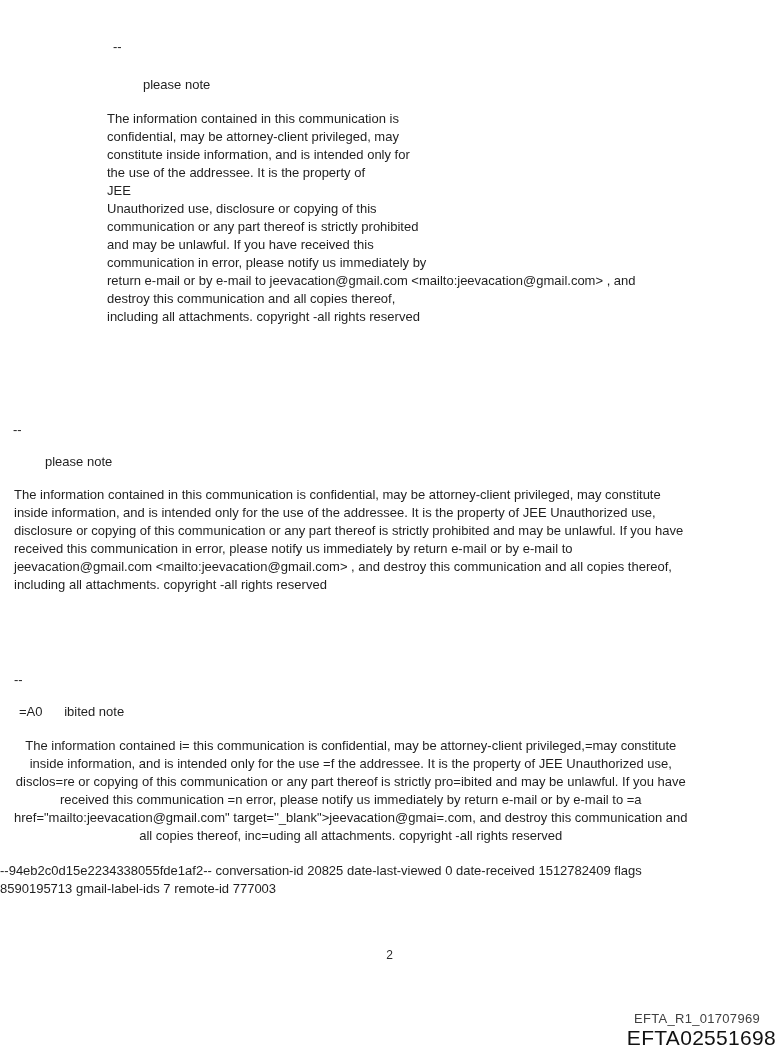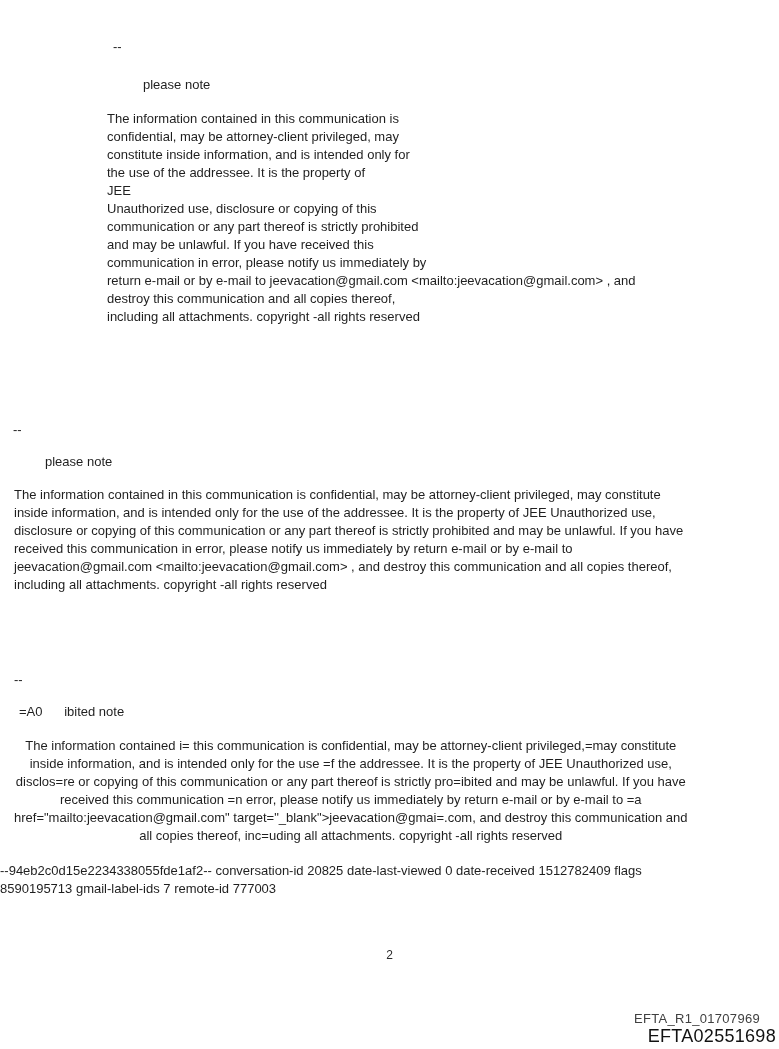--- a/index.html
+++ b/index.html
@@ -35,21 +35,21 @@
   .stamp-small {
     top: 1011px;
     right: 19px;
     font-size: 13px;
     letter-spacing: 0.3px;
     color: #404040;
   }
   .stamp-large {
     top: 1026px;
     right: 3px;
-    font-size: 18px;
+    font-size: 21px;
     letter-spacing: 0.3px;
     color: #111;
   }
   
   .b1-dashes { left: 113px; top: 38px; }
   .b1-note   { left: 143px; top: 76px; }
   .b1-para   { left: 107px; top: 110px; }
   
   .b2-dashes { left: 13px;  top: 421px; }
   .b2-note   { left: 45px;  top: 453px; }

